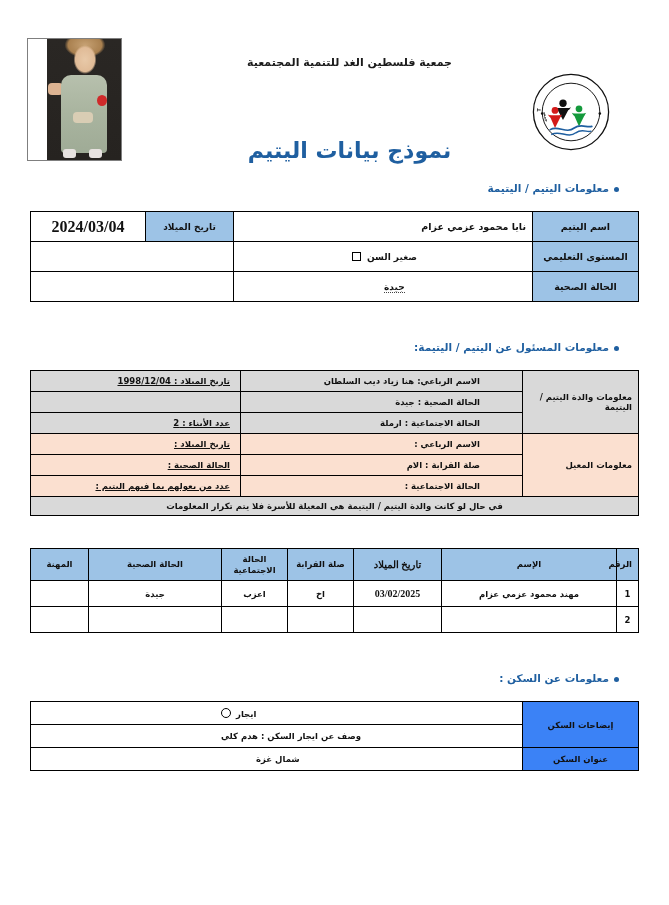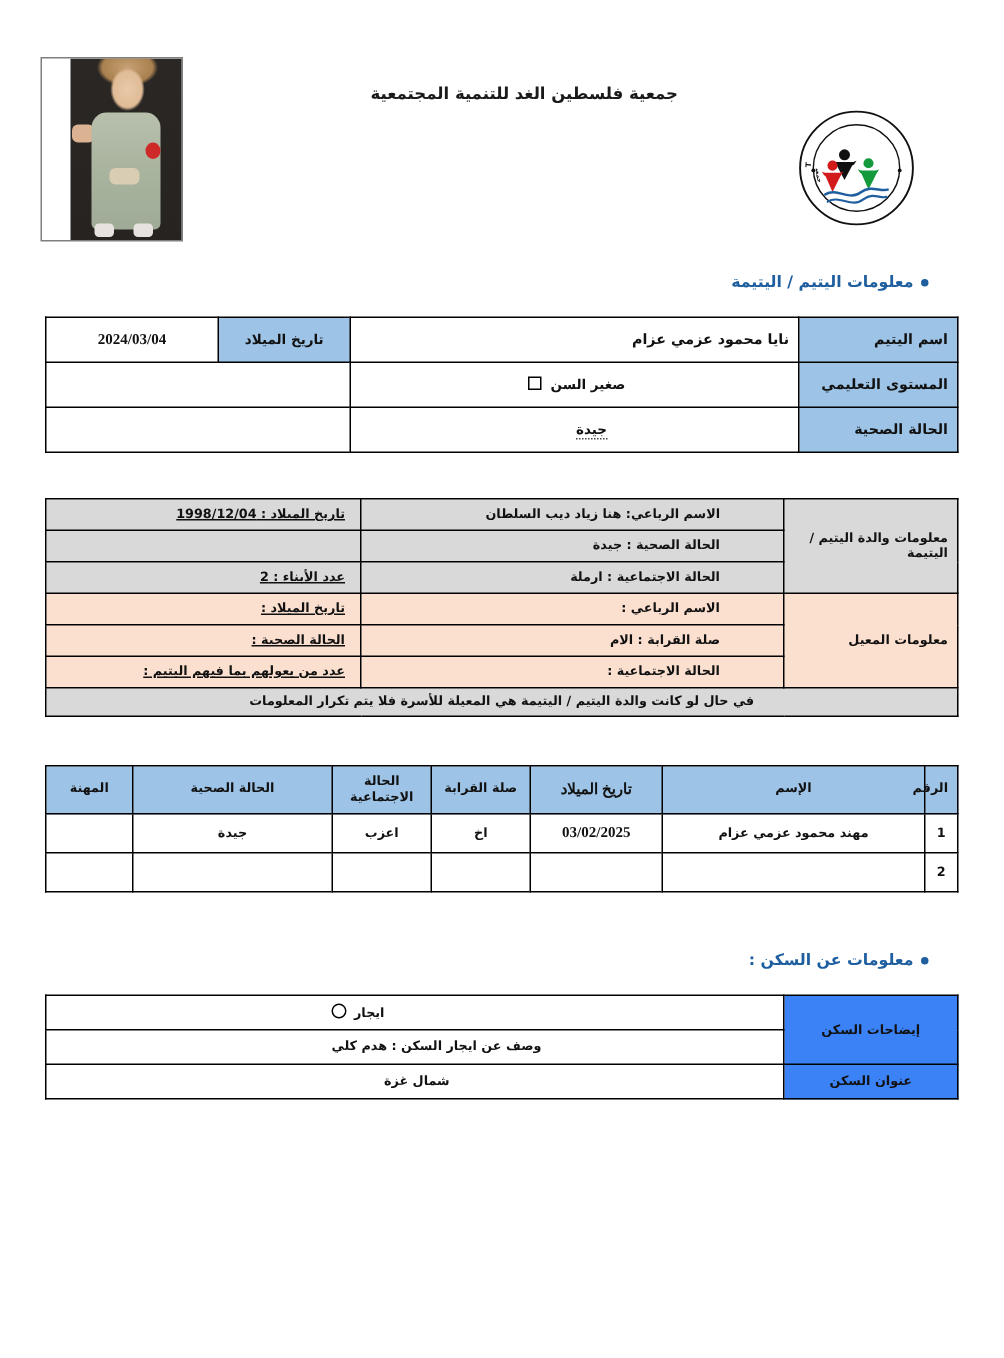--- a/index.html
+++ b/index.html
@@ -167,38 +167,38 @@
     vertical-align: middle;
     font-weight: bold;
     color: #111;
   }
   .tbl-wrap { padding: 0 30px; }
 
   
   .t1 { width: 609px; margin: 8px 0 0 0; }
   .t1 .hdr {
     background: #9dc3e6;
-    text-align: right;
+    text-align: center;
     font-size: 9.5px;
     width: 106px;
   }
   .t1 .sub-hdr {
     background: #9dc3e6;
     text-align: center;
     font-size: 9px;
     width: 88px;
   }
   .t1 .val-name {
     text-align: right;
     padding-left: 112px;
     font-size: 9.5px;
   }
   .t1 .val-date {
     text-align: center;
-    font-size: 10px;
+    font-size: 16px;
     width: 115px;
     font-family: "Liberation Serif", serif;
   }
   .t1 .row-h { height: 30px; }
   .t1 .cell-edu {
     text-align: left;
     padding-left: 118px;
     font-size: 9px;
   }
   .t1 .cell-health {
@@ -309,20 +309,21 @@
         <div class="photo-body">
           <div class="photo-patch"></div>
         </div>
         <div class="photo-ball"></div>
         <div class="photo-leg-l"></div>
         <div class="photo-leg-r"></div>
       </div>
     </div>
 
     <div class="org-name">جمعية فلسطين الغد للتنمية المجتمعية</div>
+    <div class="main-title">نموذج بيانات اليتيم</div>
 
     <div class="logo">
       <svg width="80" height="80" viewBox="0 0 100 100" aria-hidden="true">
         <defs>
           <path id="arcTop" d="M 12,50 A 38,38 0 0 1 88,50" fill="none"></path>
           <path id="arcBot" d="M 16,50 A 34,34 0 0 0 84,50" fill="none"></path>
         </defs>
         <circle cx="50" cy="50" r="47" fill="#ffffff" stroke="#111" stroke-width="1.6"></circle>
         <circle cx="50" cy="50" r="36" fill="#ffffff" stroke="#111" stroke-width="1.2"></circle>
         <text font-size="6.2" font-family="DejaVu Sans, sans-serif" font-weight="bold" fill="#111">
@@ -381,20 +382,23 @@
           <span class="uline">جيدة</span>
         </td>
         <td colspan="2"></td>
       </tr>
     </tbody>
       </table>
   </div>
 
   <div class="sp-a"></div>
 
+  <div class="section-heading">
+    <span class="bullet"></span><span>معلومات المسئول عن اليتيم / اليتيمة:</span>
+  </div>
 
   <div class="tbl-wrap">
     <table class="t2">
       <tbody>
           <tr>
         <td class="lbl gray" rowspan="3">معلومات والدة اليتيم / اليتيمة</td>
         <td class="mid gray">الاسم الرباعي:  هنا زياد ديب السلطان</td>
         <td class="side gray">تاريخ الميلاد   :      1998/12/04</td>
       </tr>
       <tr>

